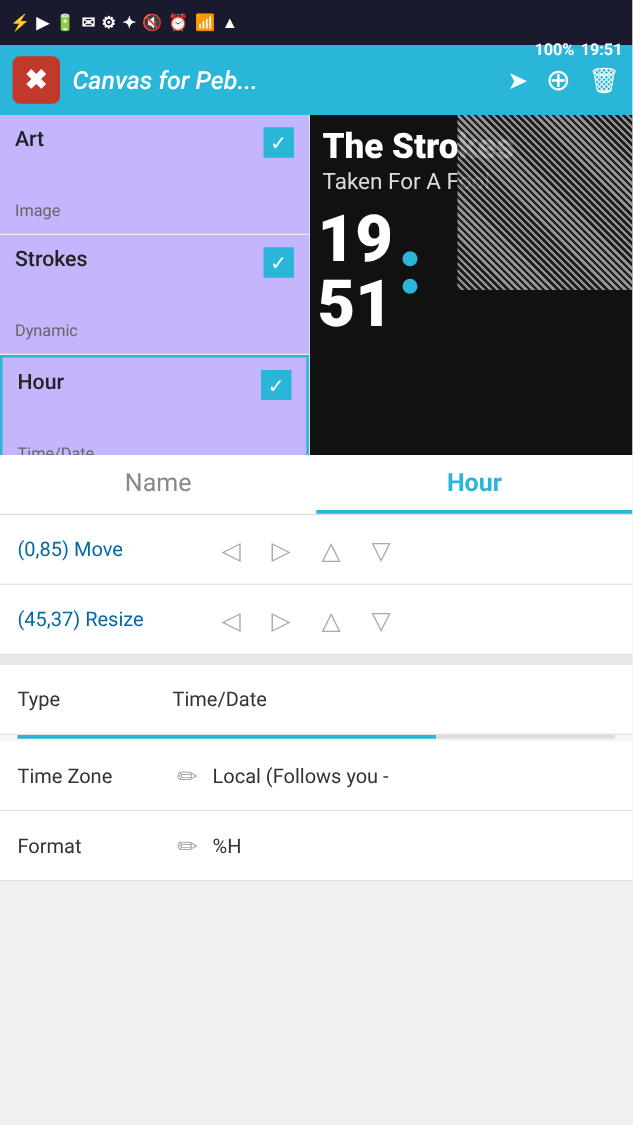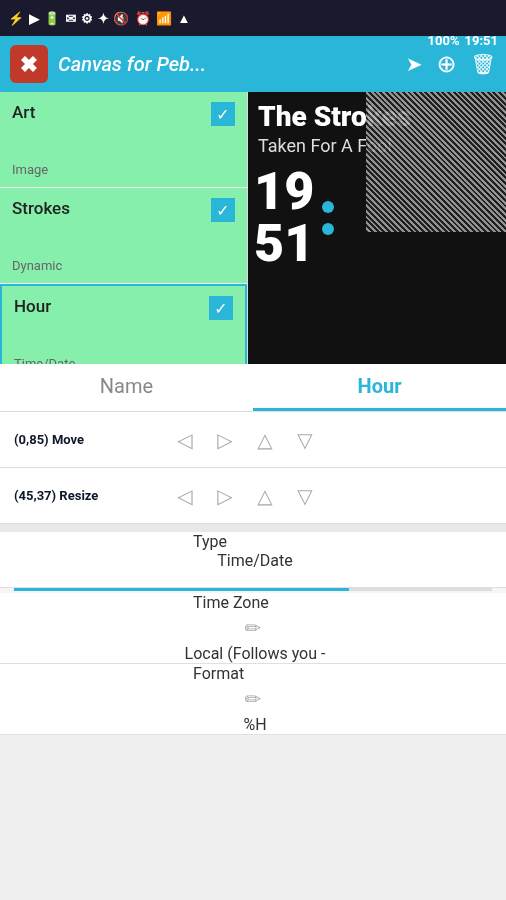--- a/index.html
+++ b/index.html
@@ -83,21 +83,21 @@
     .main-content {
       display: flex;
       width: 100%;
       height: 272px;
       background: white;
     }
 
     
     .left-panel {
       width: 248px;
-      background: #86efac;
+      background: #c4b5fd;
       border-right: 1px solid #ddd;
       overflow-y: auto;
     }
     .checklist-item {
       display: flex;
       align-items: flex-start;
       padding: 10px 12px;
       border-bottom: 1px solid #eee;
       cursor: pointer;
     }
@@ -226,25 +226,24 @@
     
     .move-resize-row {
       display: flex;
       align-items: center;
       background: white;
       border-bottom: 1px solid #e0e0e0;
       height: 56px;
       padding: 0 14px;
     }
     .move-resize-label {
-      font-size: 13px;
-      color: #0f172a;
+      font-size: 16px;
+      color: #0369a1;
       width: 155px;
       flex-shrink: 0;
-      font-weight: bold;
     }
     .arrow-group {
       display: flex;
       align-items: center;
       gap: 8px;
     }
     .arrow-btn {
       width: 32px;
       height: 32px;
       display: flex;
@@ -262,21 +261,20 @@
     }
 
     
     .property-row {
       display: flex;
       align-items: center;
       background: white;
       border-bottom: 1px solid #e0e0e0;
       min-height: 56px;
       padding: 0 14px;
-      flex-direction: column;
     }
     .property-label {
       font-size: 16px;
       color: #333;
       width: 120px;
       flex-shrink: 0;
     }
     .property-edit-icon {
       width: 32px;
       height: 32px;

